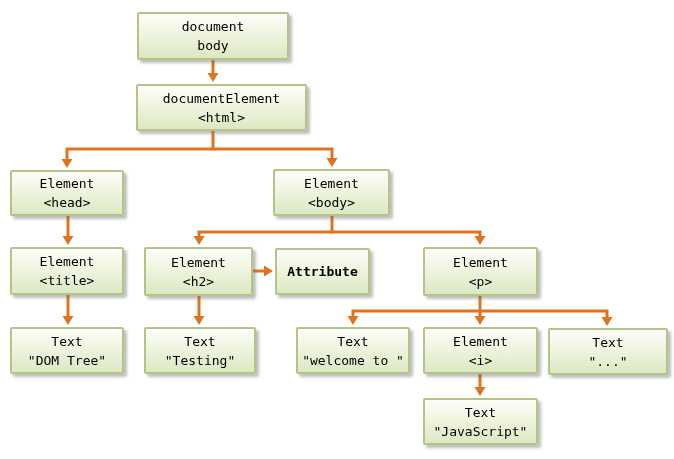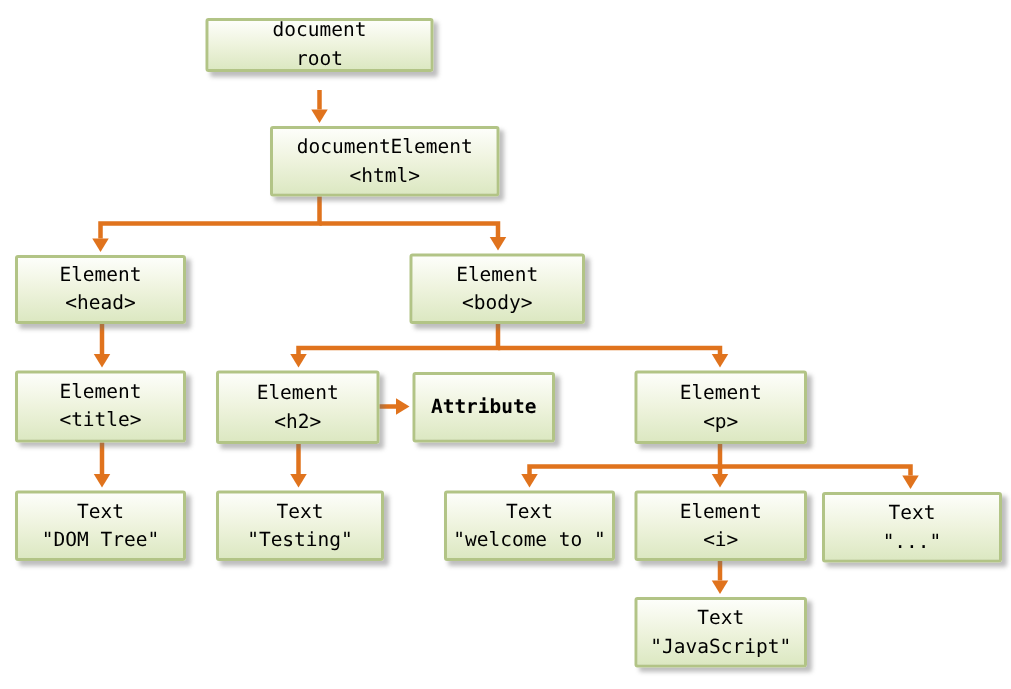--- a/index.html
+++ b/index.html
@@ -61,22 +61,22 @@
       <polygon points="199,325 193.5,316 204.5,316" fill="#E0731D"></polygon>
       <polyline points="480,296 480,311 353,311 353,316" fill="none" stroke="#E0731D" stroke-width="3"></polyline>
       <polygon points="353,325 347.5,316 358.5,316" fill="#E0731D"></polygon>
       <polyline points="480,311 480,316" fill="none" stroke="#E0731D" stroke-width="3"></polyline>
       <polygon points="480,325 474.5,316 485.5,316" fill="#E0731D"></polygon>
       <polyline points="480,311 607,311 607,317" fill="none" stroke="#E0731D" stroke-width="3"></polyline>
       <polygon points="607,326 601.5,317 612.5,317" fill="#E0731D"></polygon>
       <polyline points="480,374 480,387" fill="none" stroke="#E0731D" stroke-width="3"></polyline>
       <polygon points="480,396 474.5,387 485.5,387" fill="#E0731D"></polygon>
     </svg>
-<div class="node" style="left: 137px; top: 12px; width: 152px; height: 36px;"><div class="node-line">document</div><div class="node-line">root</div></div>
-    <div class="node" style="left: 136px; top: 84px; width: 153px; height: 47px; margin-left: 44px;"><div class="node-line">documentElement</div><div class="node-line">&lt;html&gt;</div></div>
+<div class="node" style="left: 137px; top: 12px; width: 152px; height: 48px;"><div class="node-line">document</div><div class="node-line">body</div></div>
+    <div class="node" style="left: 136px; top: 84px; width: 171px; height: 47px;"><div class="node-line">documentElement</div><div class="node-line">&lt;html&gt;</div></div>
     <div class="node" style="left: 10px; top: 170px; width: 114px; height: 46px;"><div class="node-line">Element</div><div class="node-line">&lt;head&gt;</div></div>
     <div class="node" style="left: 273px; top: 169px; width: 117px; height: 47px;"><div class="node-line">Element</div><div class="node-line">&lt;body&gt;</div></div>
     <div class="node" style="left: 10px; top: 247px; width: 114px; height: 48px;"><div class="node-line">Element</div><div class="node-line">&lt;title&gt;</div></div>
     <div class="node" style="left: 144px; top: 247px; width: 109px; height: 49px;"><div class="node-line">Element</div><div class="node-line">&lt;h2&gt;</div></div>
     <div class="node" style="left: 275px; top: 248px; width: 95px; height: 47px; font-weight: bold;"><div class="node-line">Attribute</div></div>
     <div class="node" style="left: 423px; top: 247px; width: 115px; height: 49px;"><div class="node-line">Element</div><div class="node-line">&lt;p&gt;</div></div>
     <div class="node" style="left: 10px; top: 327px; width: 114px; height: 47px;"><div class="node-line">Text</div><div class="node-line">"DOM Tree"</div></div>
     <div class="node" style="left: 144px; top: 327px; width: 112px; height: 47px;"><div class="node-line">Text</div><div class="node-line">"Testing"</div></div>
     <div class="node" style="left: 296px; top: 327px; width: 114px; height: 47px;"><div class="node-line">Text</div><div class="node-line">"welcome to "</div></div>
     <div class="node" style="left: 423px; top: 327px; width: 115px; height: 47px;"><div class="node-line">Element</div><div class="node-line">&lt;i&gt;</div></div>

